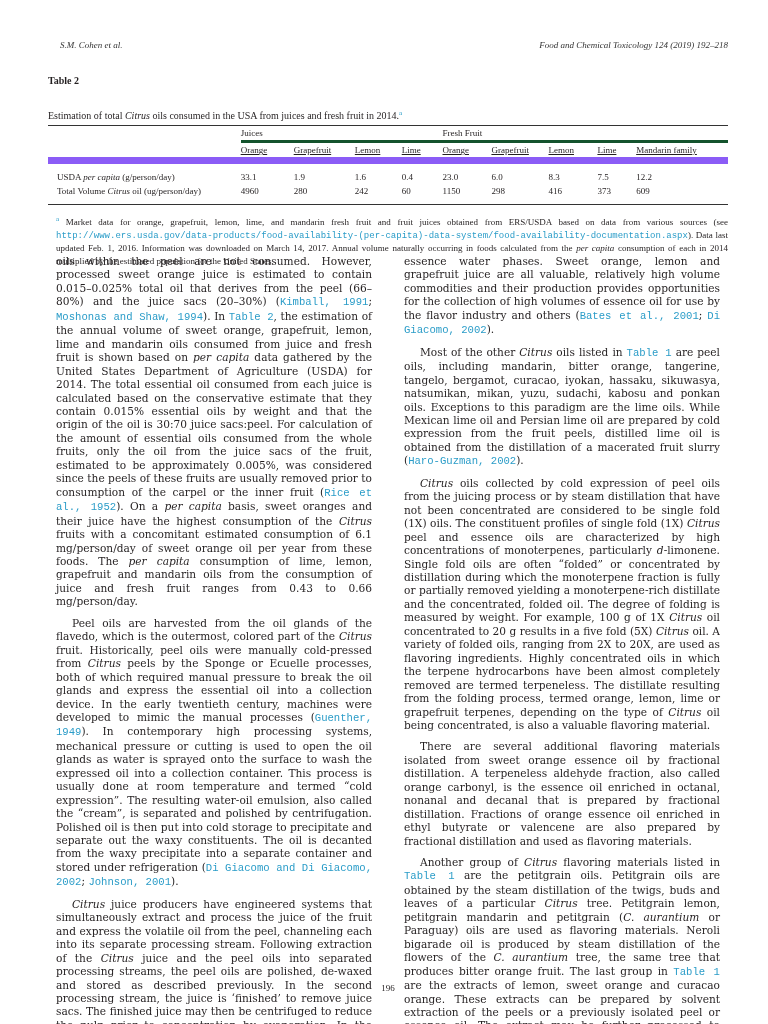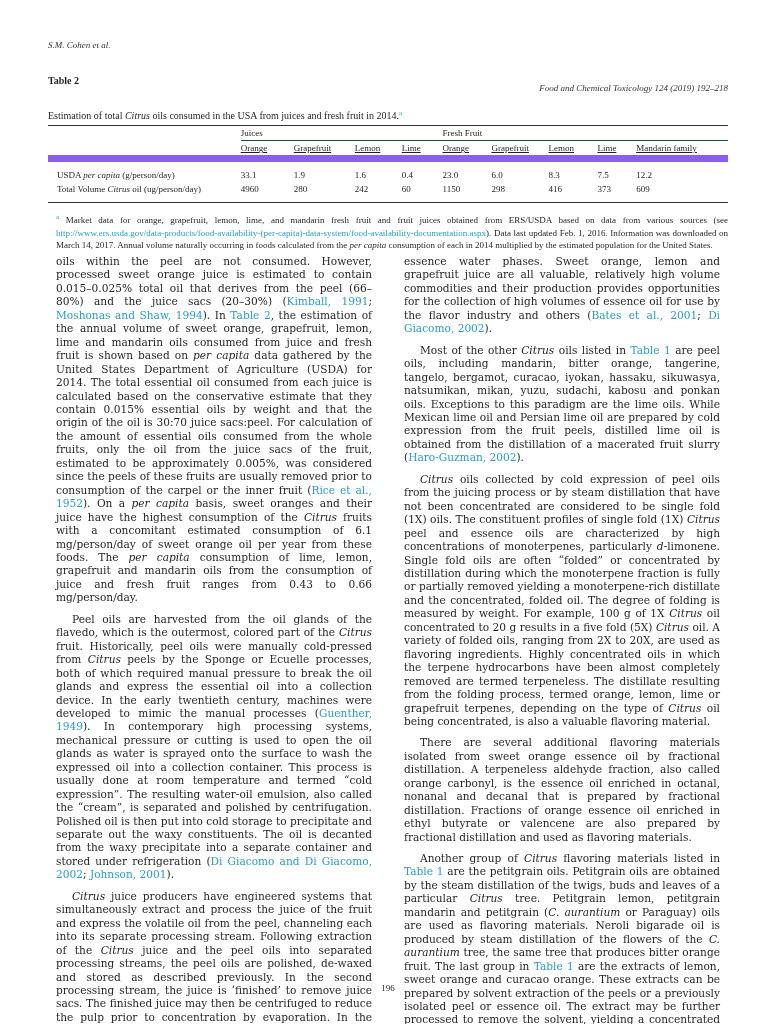--- a/index.html
+++ b/index.html
@@ -6,39 +6,39 @@
   body {
     width: 768px; height: 1024px; position: relative; overflow: hidden;
     font-family: "DejaVu Serif", "Liberation Serif", serif;
     color: #231f20;
   }
   .page { position: absolute; left: 48px; top: 0; width: 680px; }
   .running-head {
     position: absolute; top: 40px; left: 0; width: 680px;
     font-family: "Liberation Serif", serif; font-style: italic; font-size: 9px; color: #333;
   }
-  .running-head .left { position: absolute; left: 0; }
-  .running-head .right { position: absolute; right: 0; margin-top: 43px; }
+  .running-head .left { position: absolute; left: 12px; }
+  .running-head .right { position: absolute; right: 0; }
 
   .table-block { position: absolute; top: 75px; left: 0; width: 680px; font-family: "Liberation Serif", serif; }
   .table-label { font-weight: bold; font-size: 10px; line-height: 12px; }
   .table-caption { font-size: 10px; line-height: 13px; margin-top: 20px; }
   .table-caption sup, .fn sup { color: #2a9cc8; font-size: 7px; }
   .rule-thick { border-top: 1.5px solid #333; margin-top: 3px; }
   table.data { width: 680px; border-collapse: collapse; font-size: 9px; }
   table.data td { padding: 0; height: 14px; vertical-align: middle; white-space: nowrap; }
   .grp-row td { height: 22px; }
   .hdr-row td { height: 22px; }
-  .grp-line { border-bottom: 1px solid #14532d; font-family: Liberation Serif, serif; }
+  .grp-line { border-bottom: 3px solid #14532d; font-family: Liberation Serif, serif; }
   .data-rows td { height: 12px; }
   .c0 { width: 180px; padding-left: 9px !important; }
   .c1 { width: 52px; } .c2 { width: 60px; } .c3 { width: 46px; } .c4 { width: 40px; }
   .c5 { width: 48px; } .c6 { width: 56px; } .c7 { width: 48px; } .c8 { width: 38px; } .c9 { width: 90px; }
   .fn { font-size: 9px; line-height: 12.5px; text-align: justify; padding: 8px 0 0 8px; }
-  .fn a, .link { color: #2a9cc8; text-decoration: none; }
+  .fn a, .link { color: #2a9cc8; text-decoration: none; font-family: Liberation Mono, monospace; }
 
   .col {
     position: absolute; top: 247px; width: 332px;
     font-size: 10.6px; line-height: 13.45px; text-align: justify;
   }
   .col p { margin: 8px; }
   .col p.indent { text-indent: 16px; }
   .col-left { left: 0; }
   .col-right { left: 348px; }
   .section-heading { font-weight: bold; font-size: 10.6px; margin: 12px 0 13px 0 !important; }

